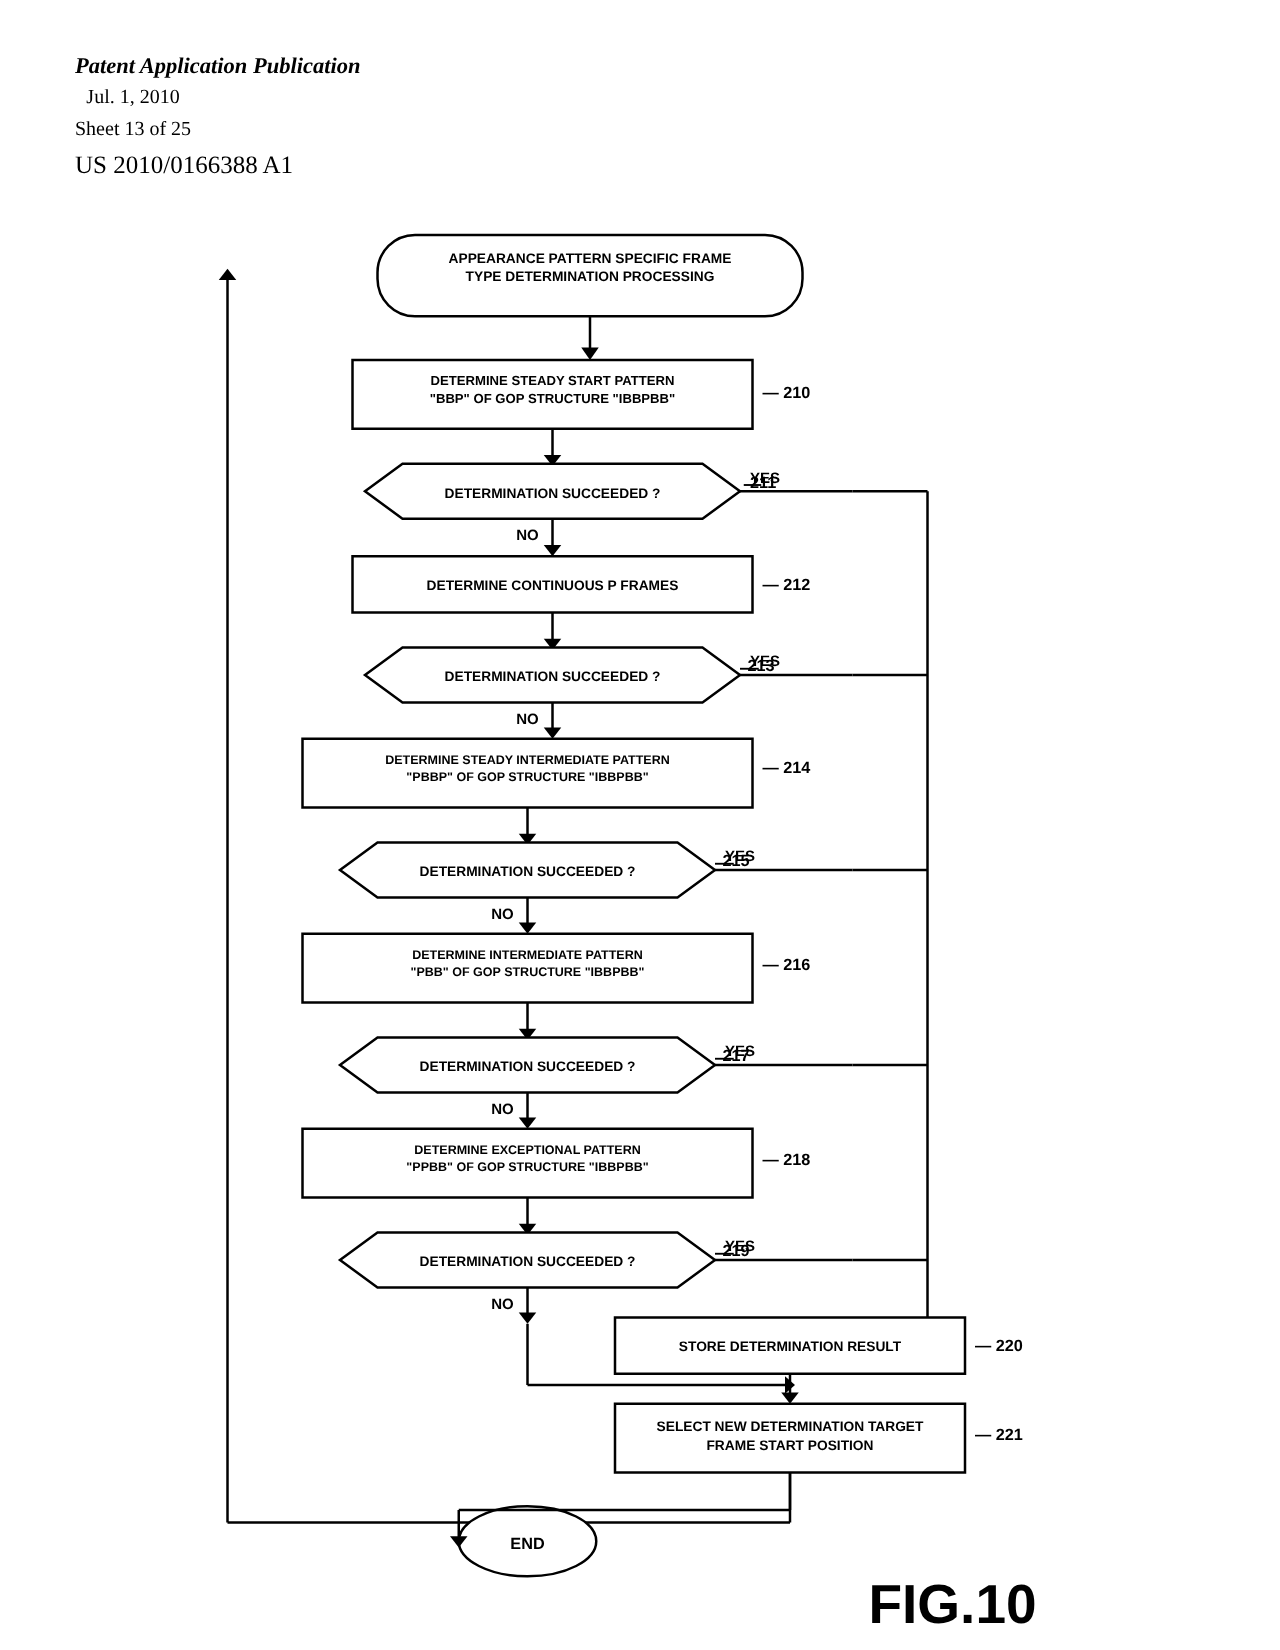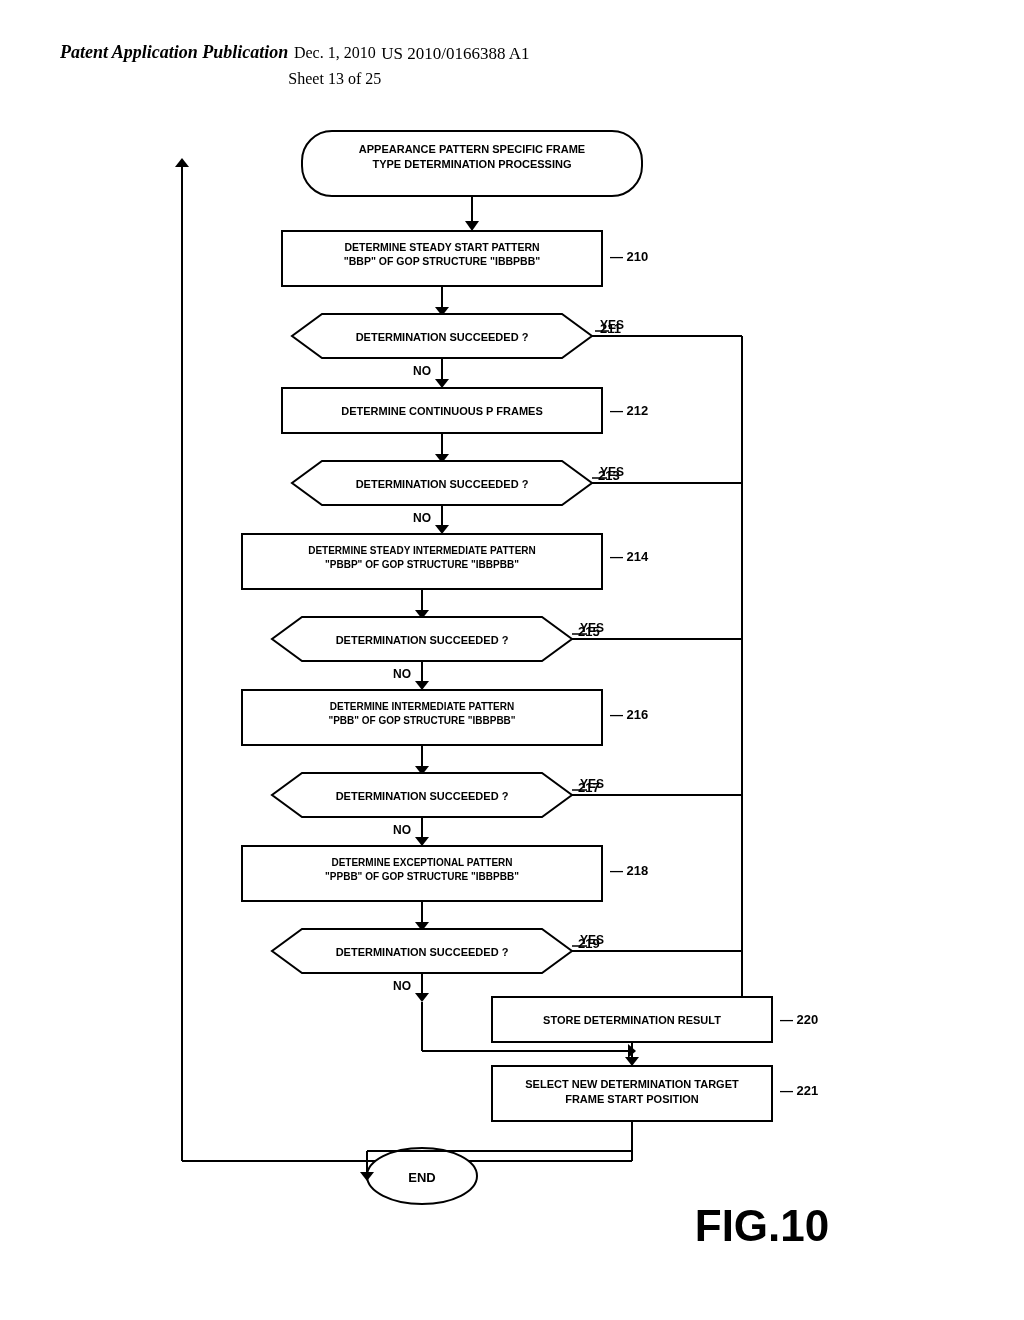--- a/index.html
+++ b/index.html
@@ -14,56 +14,57 @@
     .page {
       width: 1024px;
       height: 1320px;
       position: relative;
       padding: 0;
     }
 
     
     .header {
       display: flex;
-      justify-content: flex-start;
+      justify-content: flex-end;
       align-items: flex-start;
       padding: 40px 60px 20px 60px;
       border-bottom: none;
+      flex-direction: column;
     }
     .header-left {
       font-size: 18px;
       font-weight: bold;
       font-style: italic;
       line-height: 1.4;
     }
     .header-center {
       font-size: 16px;
       text-align: center;
       line-height: 1.6;
     }
     .header-right {
-      font-size: 17px;
+      font-size: 20px;
       text-align: right;
       line-height: 1.6;
     }
 
     
     .flowchart-svg {
       display: block;
       margin: 0 auto;
     }
   </style>
 </head>
 <body>
 <div class="page">
 
   <div class="header">
     <div class="header-left">Patent Application Publication</div>
     <div class="header-center">
-      <span>Dec. 1, 2010</span><br>
+      <span>Jul. 1, 2010</span><br>
       <span>Sheet 13 of 25</span>
     </div>
     <div class="header-right">US 2010/0166388 A1</div>
   </div>
 
   <svg class="flowchart-svg" width="900" height="1150" viewBox="0 0 900 1150">
 
     <rect x="240" y="20" width="340" height="65" rx="30" ry="30" fill="white" stroke="black" stroke-width="2"></rect>
     <text x="410" y="42" text-anchor="middle" font-size="11" font-weight="bold" font-family="Arial, sans-serif">APPEARANCE PATTERN SPECIFIC FRAME</text>
     <text x="410" y="57" text-anchor="middle" font-size="11" font-weight="bold" font-family="Arial, sans-serif">TYPE DETERMINATION PROCESSING</text>

